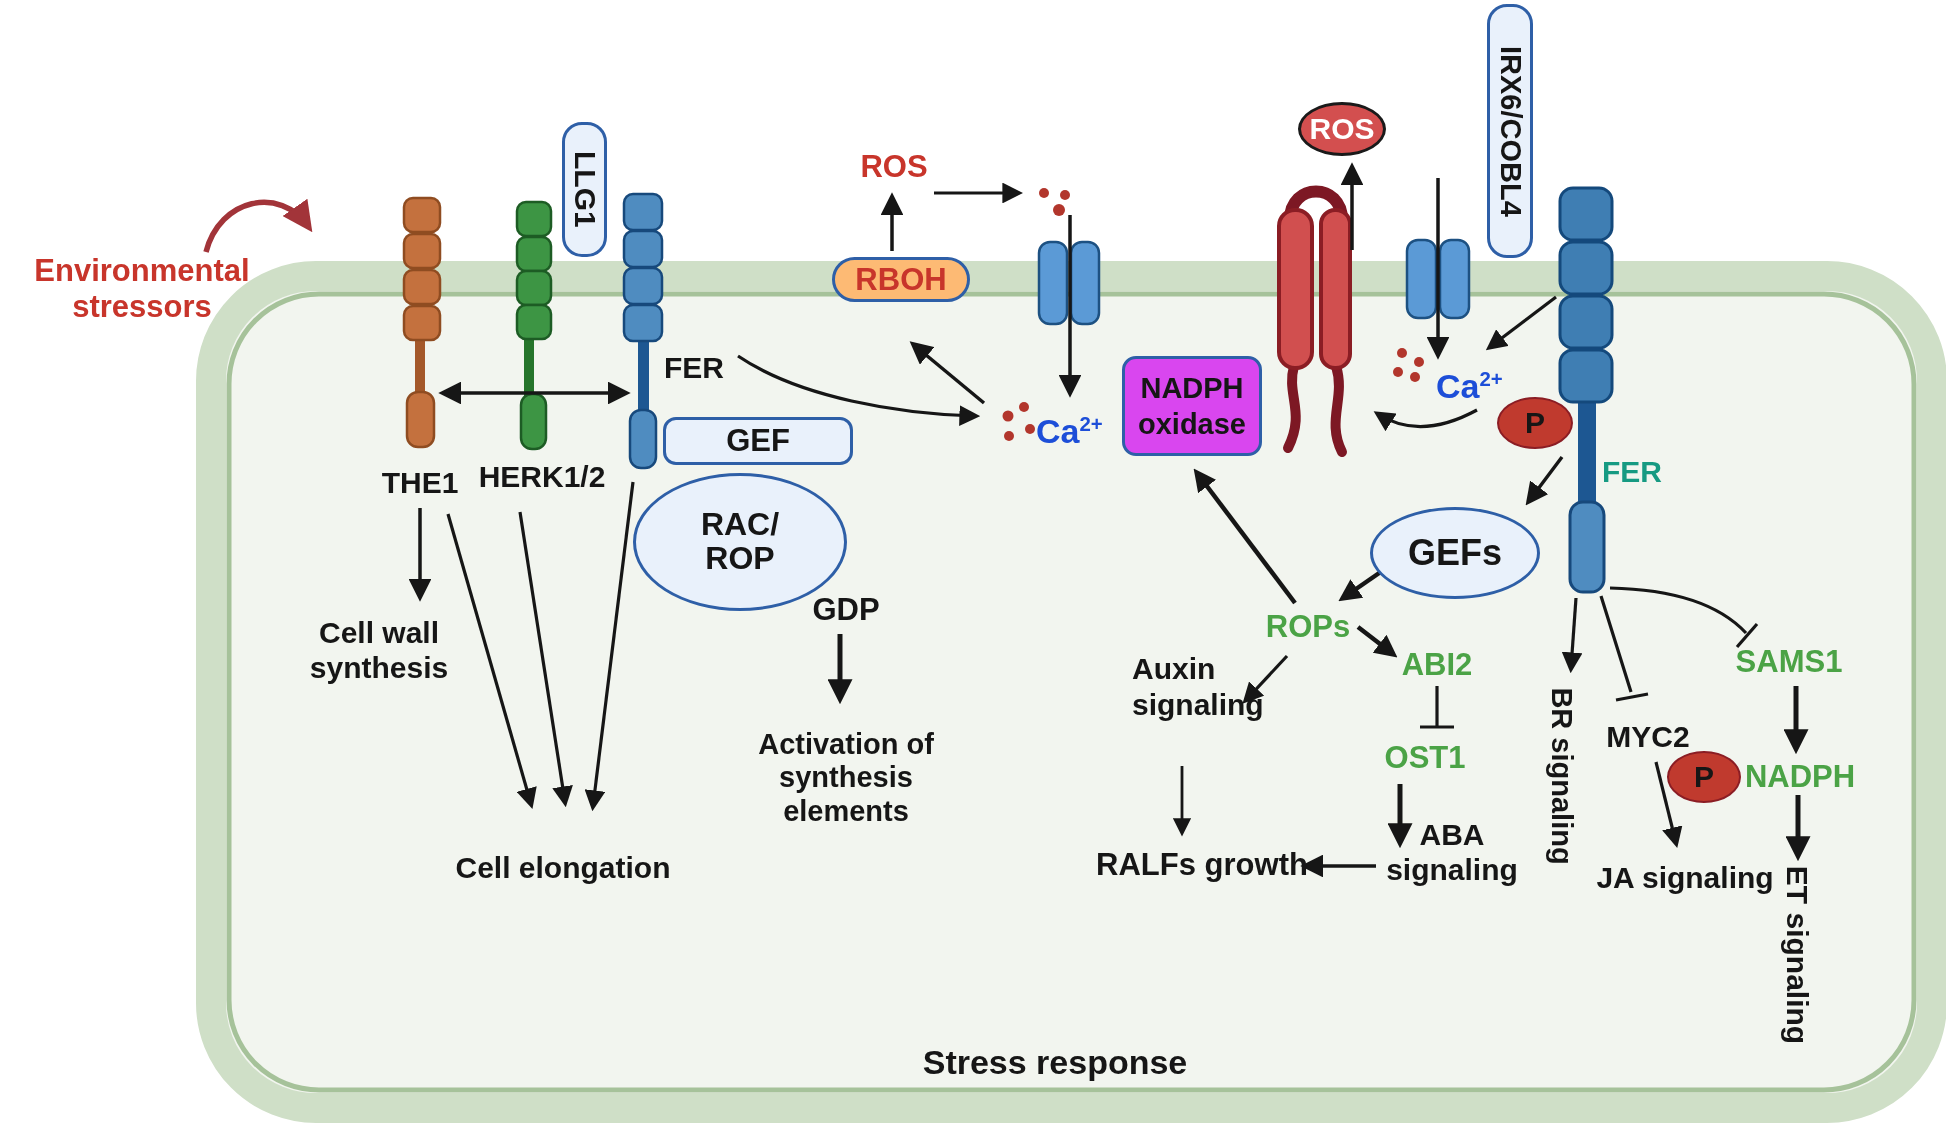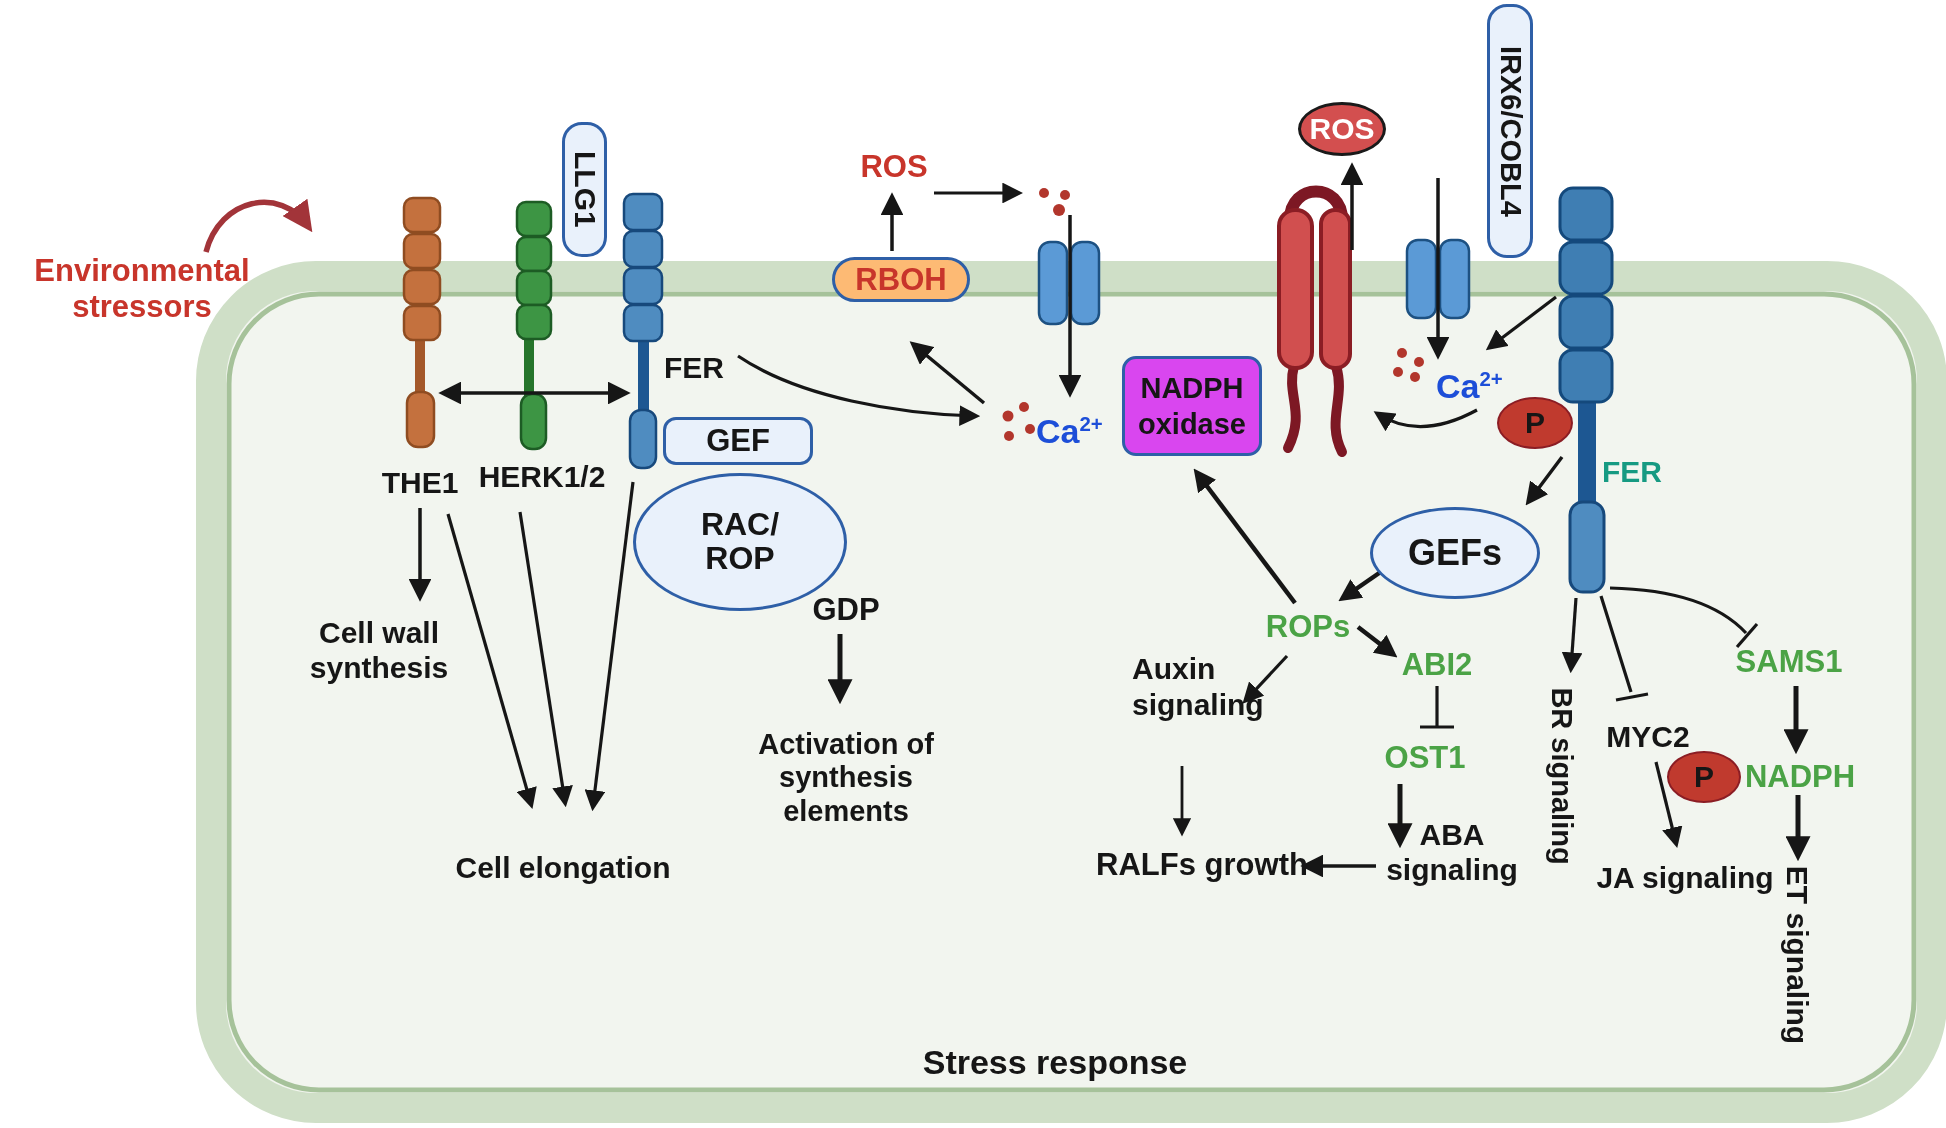--- a/index.html
+++ b/index.html
@@ -166,21 +166,21 @@
   </div>
 
   <div class="lbl" style="left:420px; top:483px; font-size:30px;">THE1</div>
   <div class="lbl" style="left:542px; top:477px; font-size:30px;">HERK1/2</div>
   <div class="lbl" style="left:694px; top:368px; font-size:30px;">FER</div>
 
   <div class="box" style="left:562px; top:122px; width:45px; height:135px; border-radius:20px; font-size:30px;">
     <span class="vert">LLG1</span>
   </div>
 
-  <div class="box" style="left:663px; top:417px; width:150px; height:48px; border-radius:13px; font-size:31px;">
+  <div class="box" style="left:663px; top:417px; width:190px; height:48px; border-radius:13px; font-size:31px;">
     <span>GEF</span>
   </div>
 
   <div class="ellipse" style="left:633px; top:473px; width:214px; height:138px; font-size:32px;">
     <div>RAC/</div>
     <div>ROP</div>
   </div>
 
   <div class="lbl" style="left:846px; top:610px; font-size:31px;">GDP</div>
 

